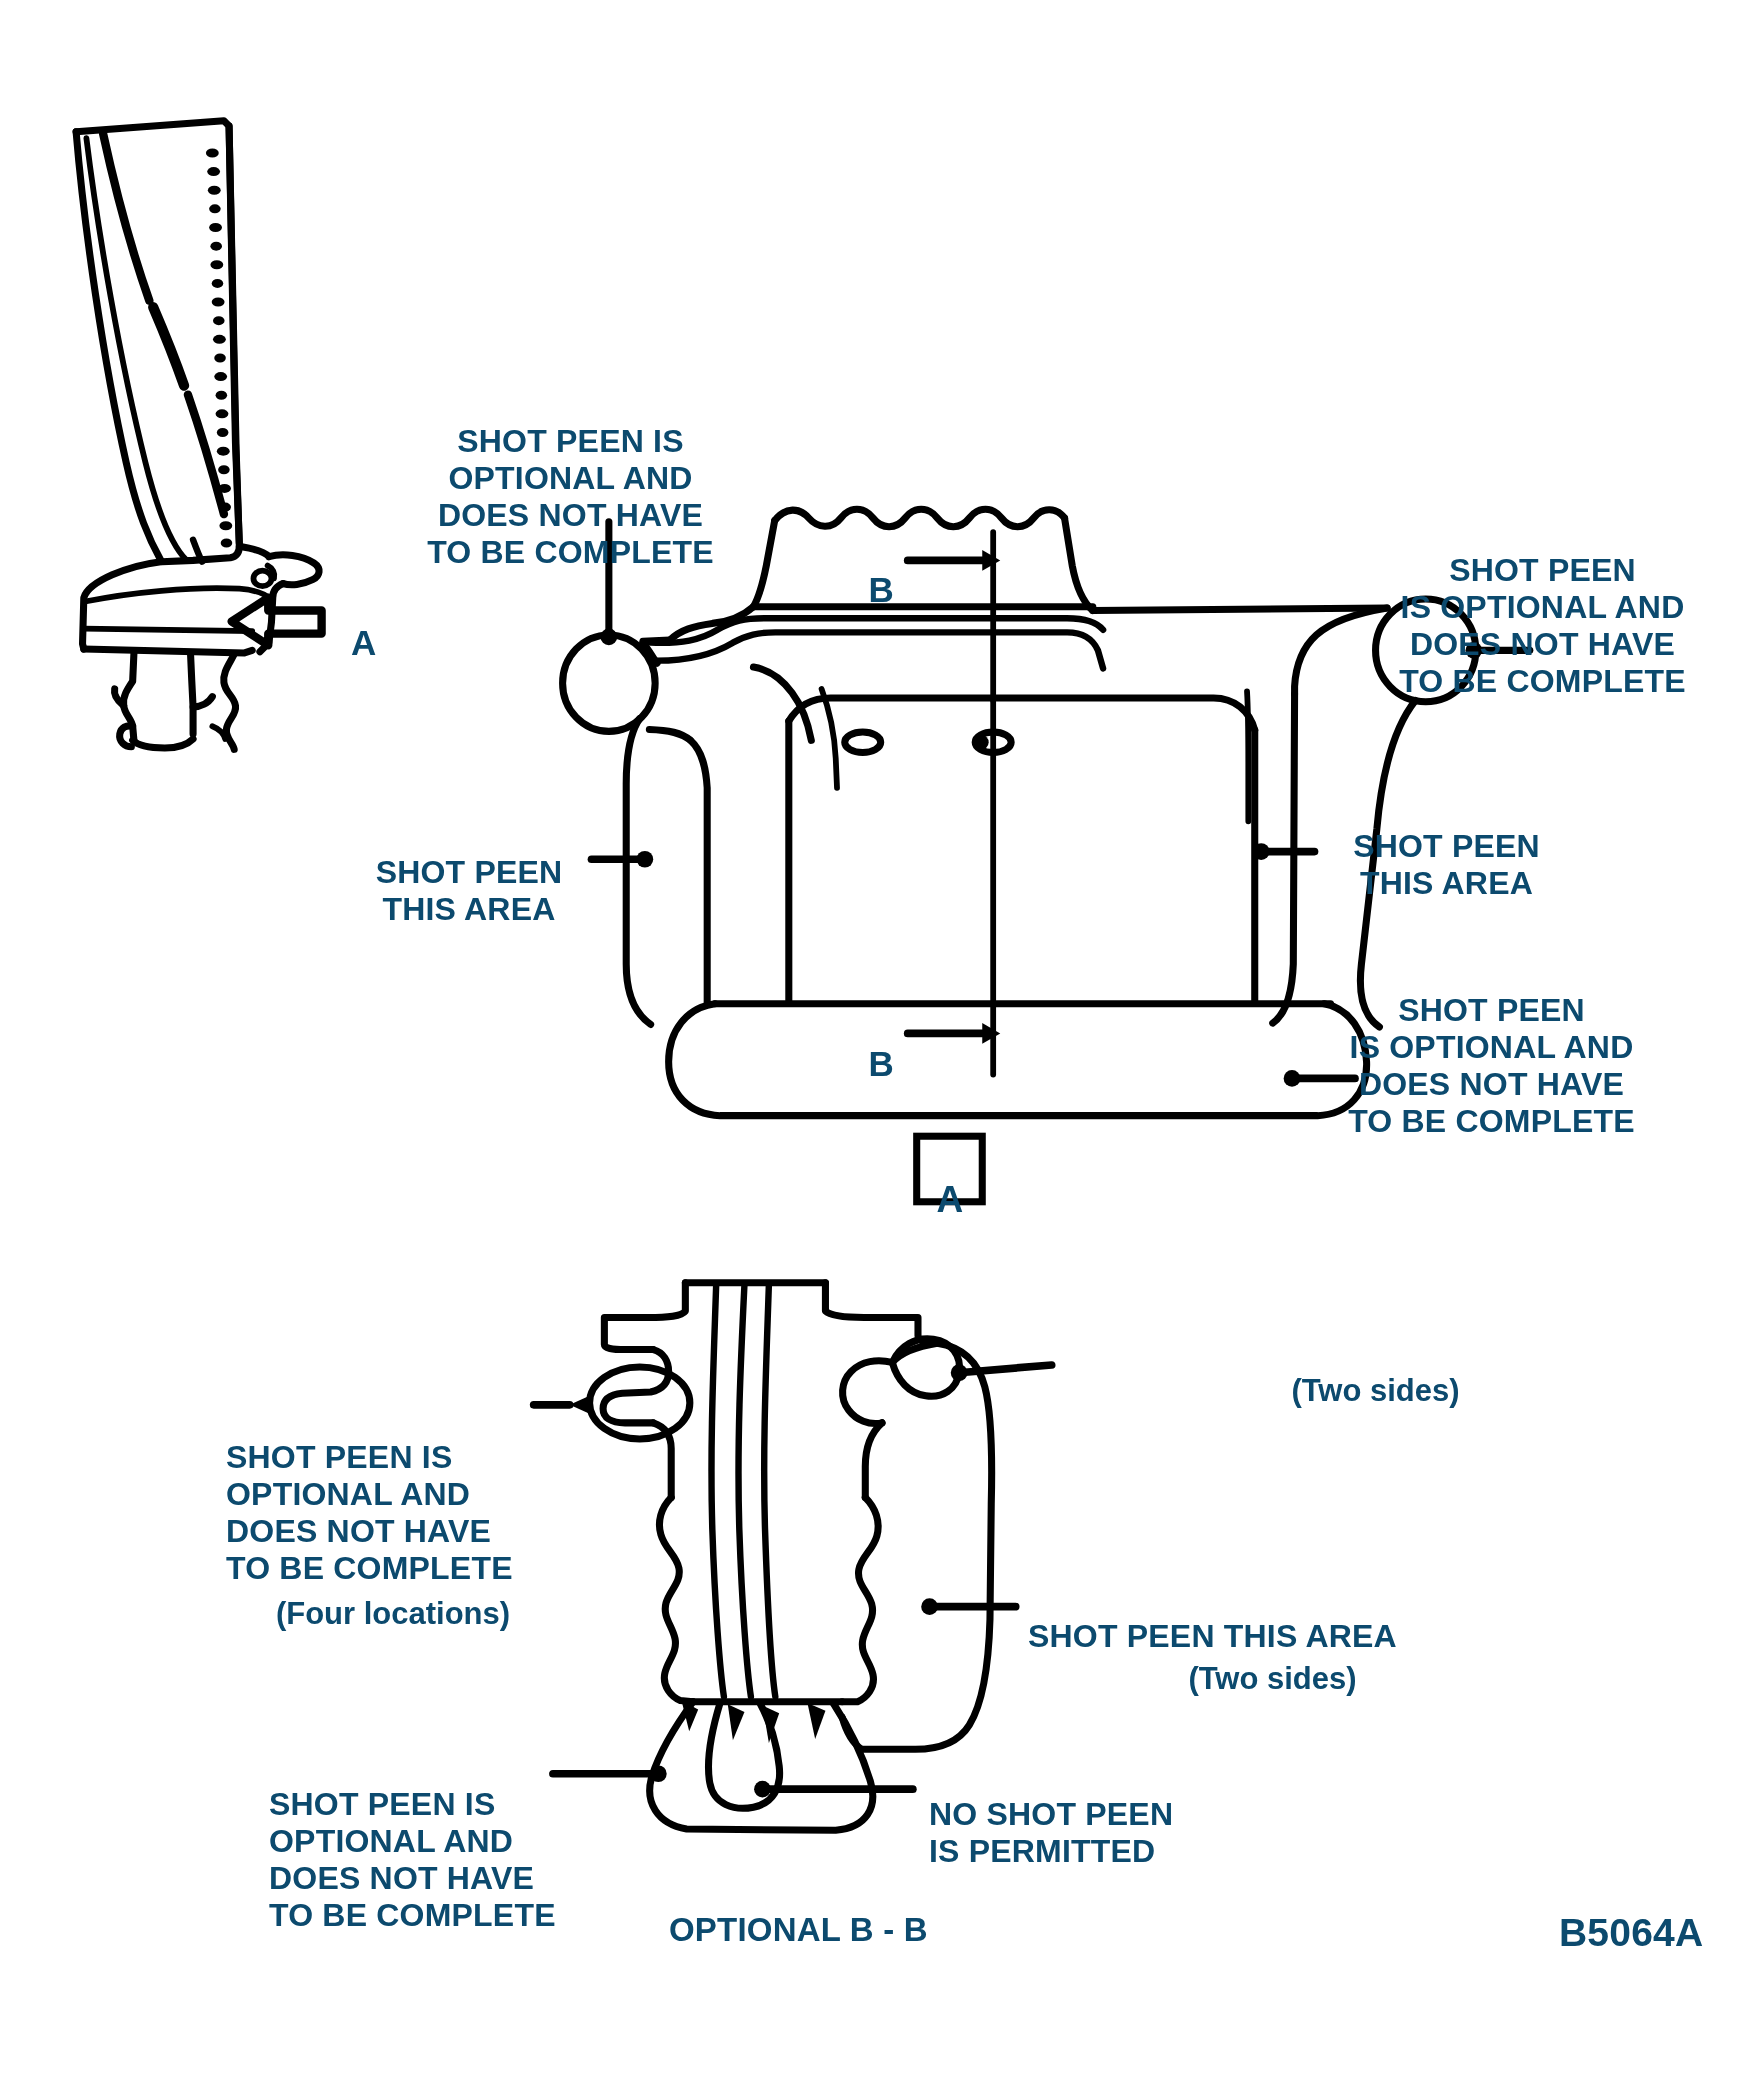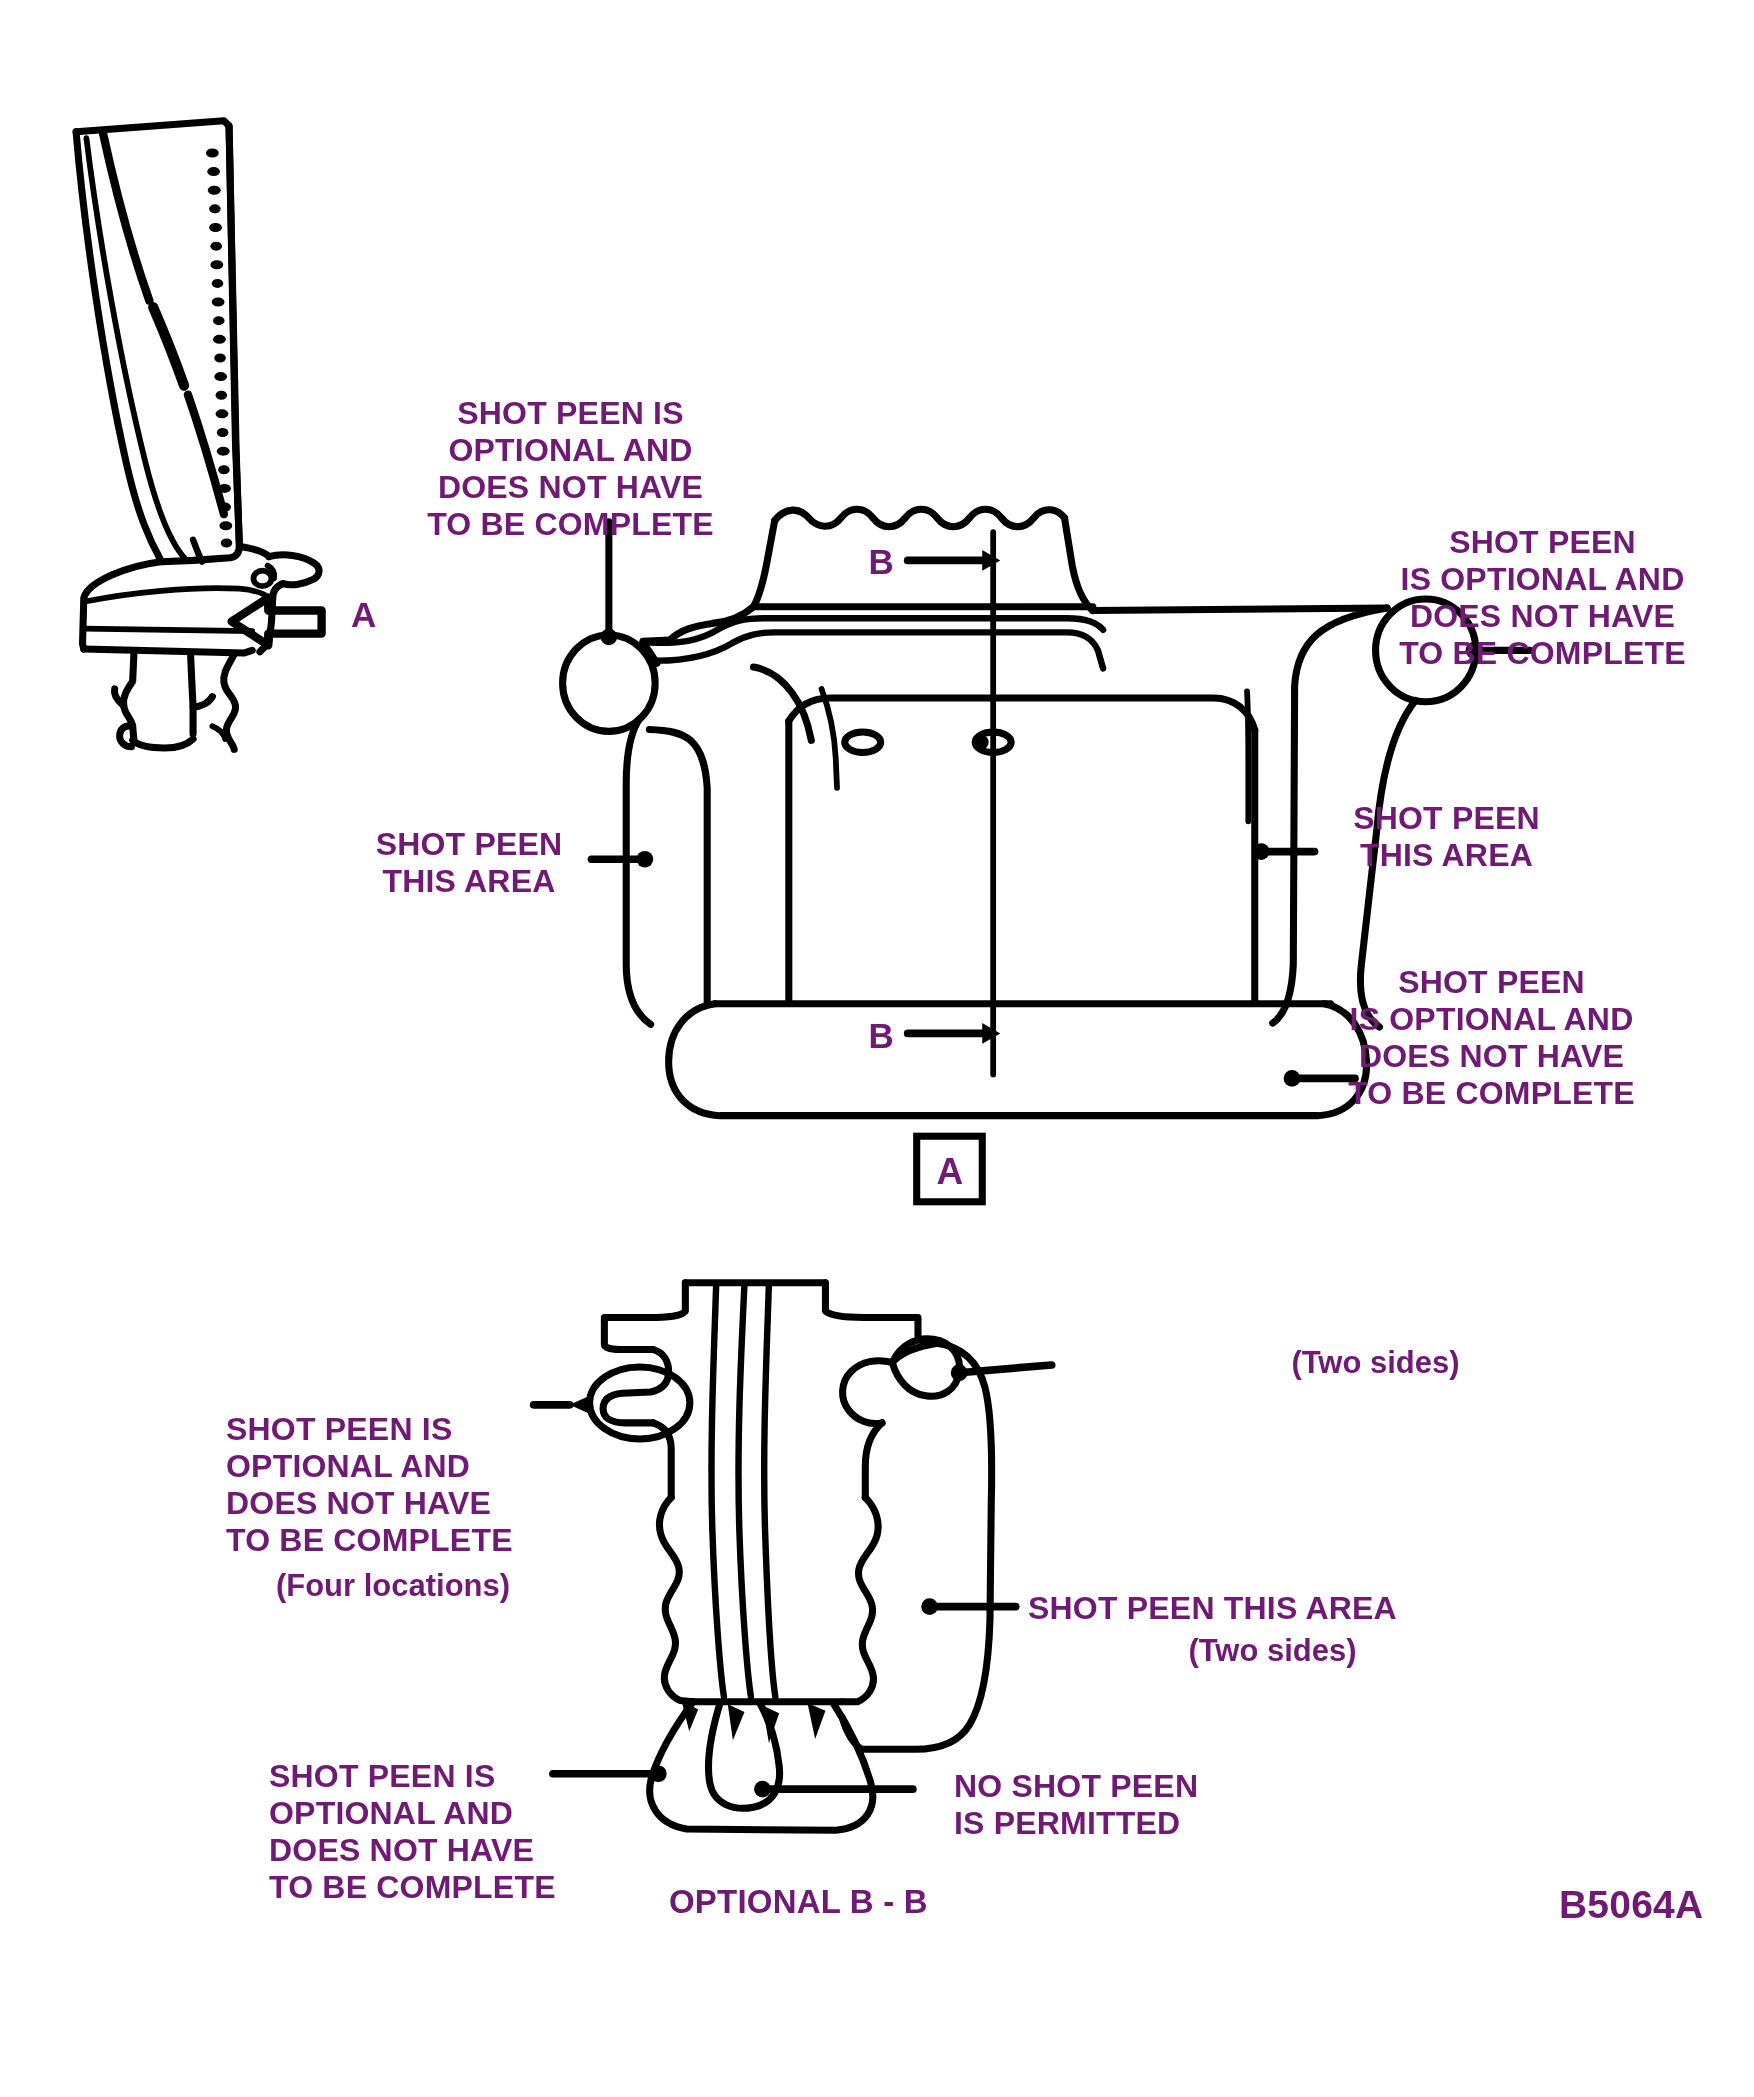--- a/index.html
+++ b/index.html
@@ -1,20 +1,20 @@
 <!DOCTYPE html>
 <html style="font-size:10.3px"><head>
 <meta charset="utf-8">
 <style>
   html,body{margin:0;padding:0;background:#fff;}
   body{width:1755px;height:2097px;position:relative;
        font-family:"Liberation Sans",sans-serif;color:#000;}
   .stage{position:absolute;inset:0;}
   .lbl{position:absolute;font-weight:700;line-height:1.16;white-space:pre;
-       letter-spacing:0.2px;color:#701a75;}
+       letter-spacing:0.2px;color:#0c4a6e;margin-top:28px;}
   .lbl.c{text-align:center;}
   .lbl.r{text-align:right;}
   .lbl.l{text-align:left;}
   .sub{font-weight:700;letter-spacing:0px;}
   svg{position:absolute;top:0;left:0;overflow:visible;}
   .ln{fill:none;stroke:#000;}
   .fillblk{fill:#000;}
   .nofill{fill:none;}
 </style>
 </head>
@@ -412,21 +412,21 @@
 <div class="lbl l sub" style="left:226px;top:1568px;width:334px;font-size:31px;text-align:center;">(Four locations)</div>
 
 <div class="lbl l" style="left:1028px;top:1590px;width:489px;font-size:32px;">SHOT PEEN THIS AREA</div>
 <div class="lbl c sub" style="left:1028px;top:1633px;width:489px;font-size:31px;">(Two sides)</div>
 
 <div class="lbl l" style="left:269px;top:1758px;width:360px;font-size:32px;">SHOT PEEN IS
 OPTIONAL AND
 DOES NOT HAVE
 TO BE COMPLETE</div>
 
-<div class="lbl l" style="left:954px;top:1768px;width:386px;font-size:32px;">NO SHOT PEEN
+<div class="lbl l" style="left:929px;top:1768px;width:386px;font-size:32px;">NO SHOT PEEN
 IS PERMITTED</div>
 
 <div class="lbl l" style="left:669px;top:1883px;width:334px;font-size:33px;">OPTIONAL B - B</div>
 
 <div class="lbl l" style="left:1559px;top:1882px;width:193px;font-size:39px;">B5064A</div>
 
 </div>
 
 
 </body></html>

